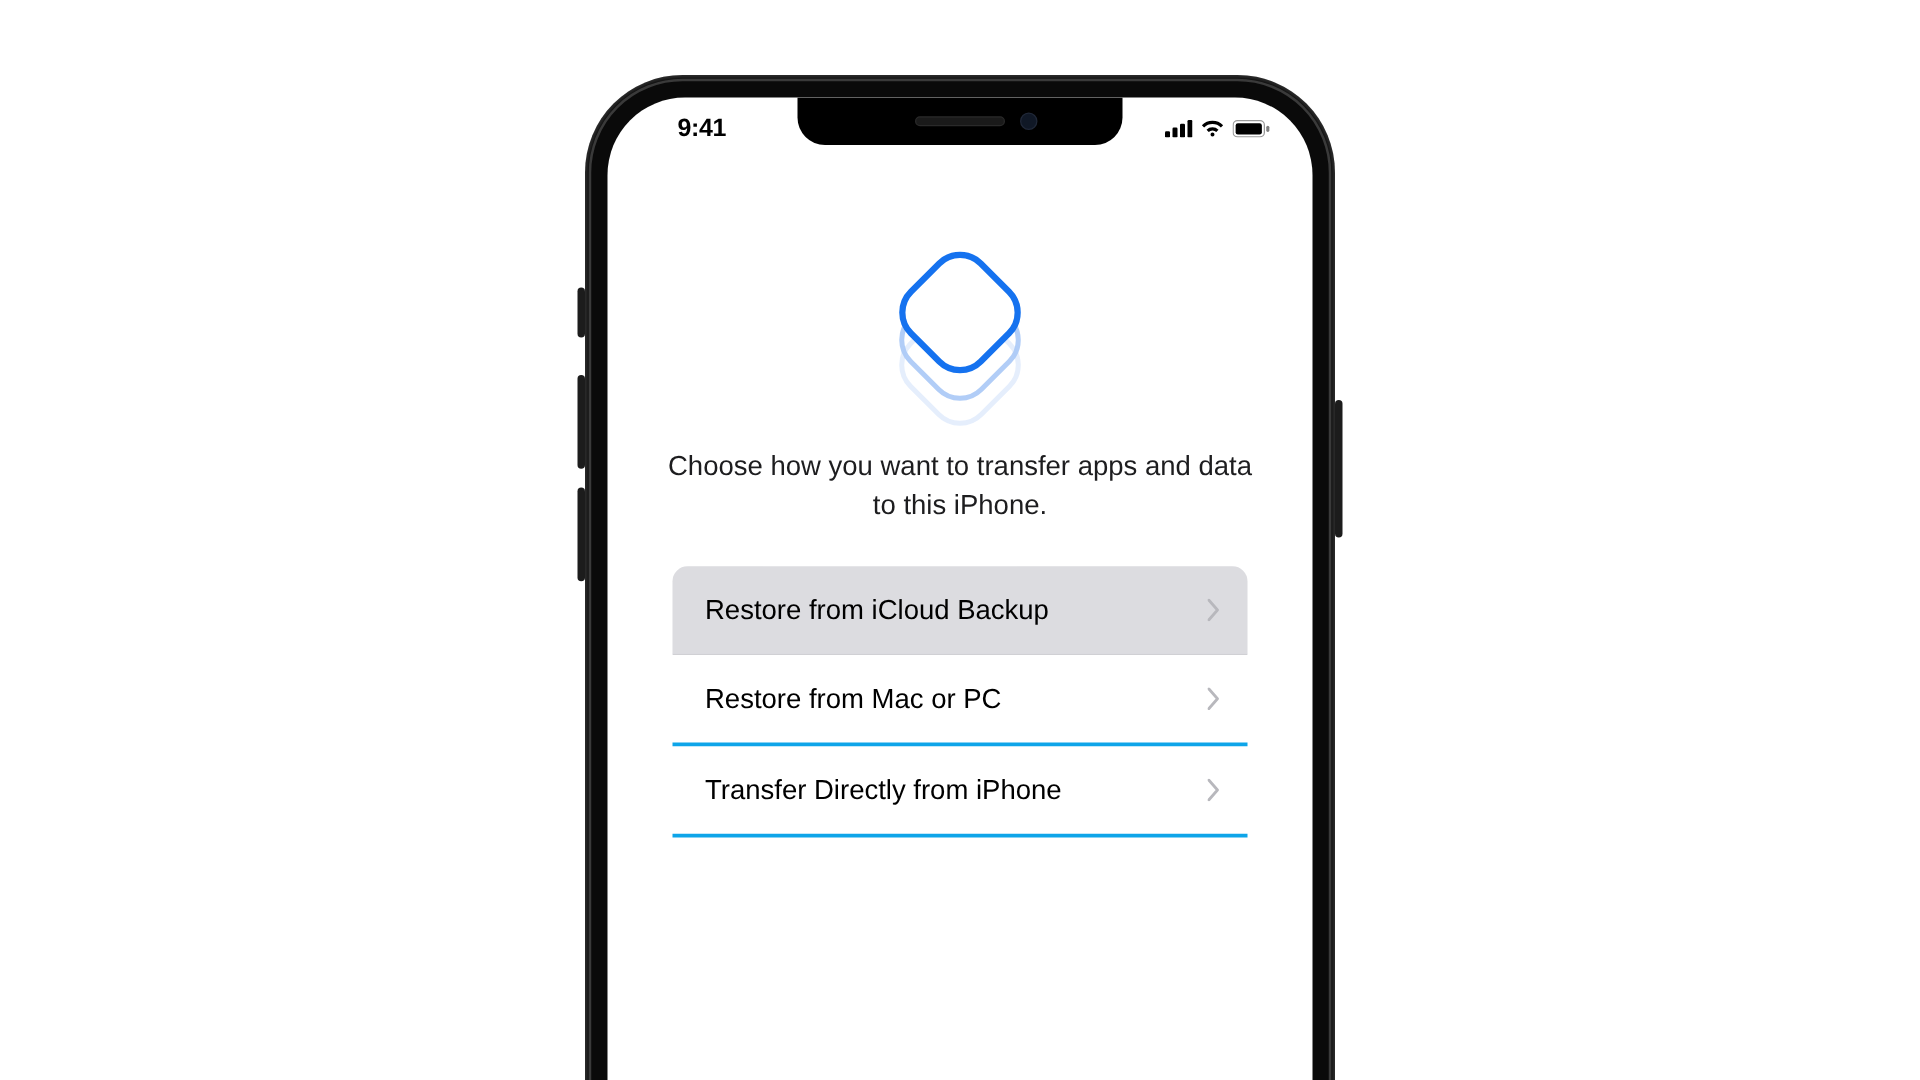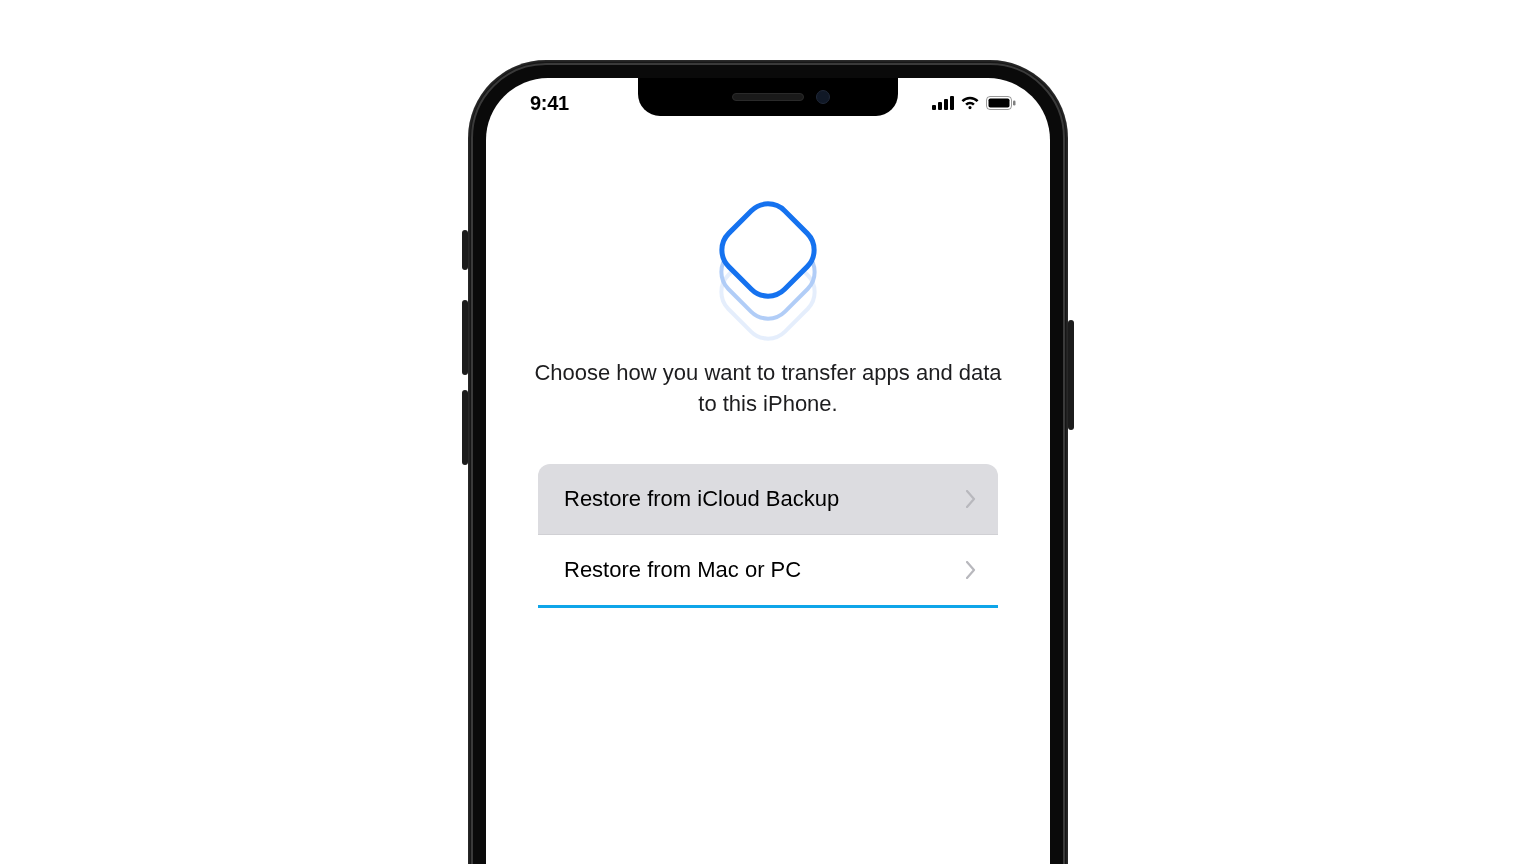--- a/index.html
+++ b/index.html
@@ -82,21 +82,21 @@
       height: 14px;
       background: #101826;
       border-radius: 50%;
       border: 1px solid #202838;
       position: absolute;
       right: 68px;
     }
     .status-bar {
       position: absolute;
       top: 0;
-      left: 0;
+      left: 12px;
       right: 0;
       height: 50px;
       display: flex;
       justify-content: space-between;
       align-items: center;
       padding: 0 34px;
       z-index: 5;
     }
     .status-time {
       font-size: 20px;
@@ -144,21 +144,21 @@
       color: #000;
       margin-bottom: 22px;
       text-align: center;
     }
     .subtitle {
       font-size: 22px;
       line-height: 1.4;
       color: #1d1d1f;
       text-align: center;
       max-width: 470px;
-      margin-bottom: 44px;
+      margin-bottom: 33px;
     }
     .options {
       width: 460px;
       display: flex;
       flex-direction: column;
     }
     .option {
       display: flex;
       justify-content: space-between;
       align-items: center;
@@ -229,16 +229,22 @@
           <svg class="chevron" width="10" height="18" viewBox="0 0 10 18">
               <path d="M1 1l7 8-7 8" stroke="currentColor" stroke-width="2.2" fill="none" stroke-linecap="round" stroke-linejoin="round"></path>
             </svg>
         </div>
         <div class="option">
           <span>Restore from Mac or PC</span>
           <svg class="chevron" width="10" height="18" viewBox="0 0 10 18">
               <path d="M1 1l7 8-7 8" stroke="currentColor" stroke-width="2.2" fill="none" stroke-linecap="round" stroke-linejoin="round"></path>
             </svg>
         </div>
+        <div class="option">
+          <span>Transfer Directly from iPhone</span>
+          <svg class="chevron" width="10" height="18" viewBox="0 0 10 18">
+              <path d="M1 1l7 8-7 8" stroke="currentColor" stroke-width="2.2" fill="none" stroke-linecap="round" stroke-linejoin="round"></path>
+            </svg>
+        </div>
       </div>
     </div>
   </div>
 </div>
 
 </body></html>

